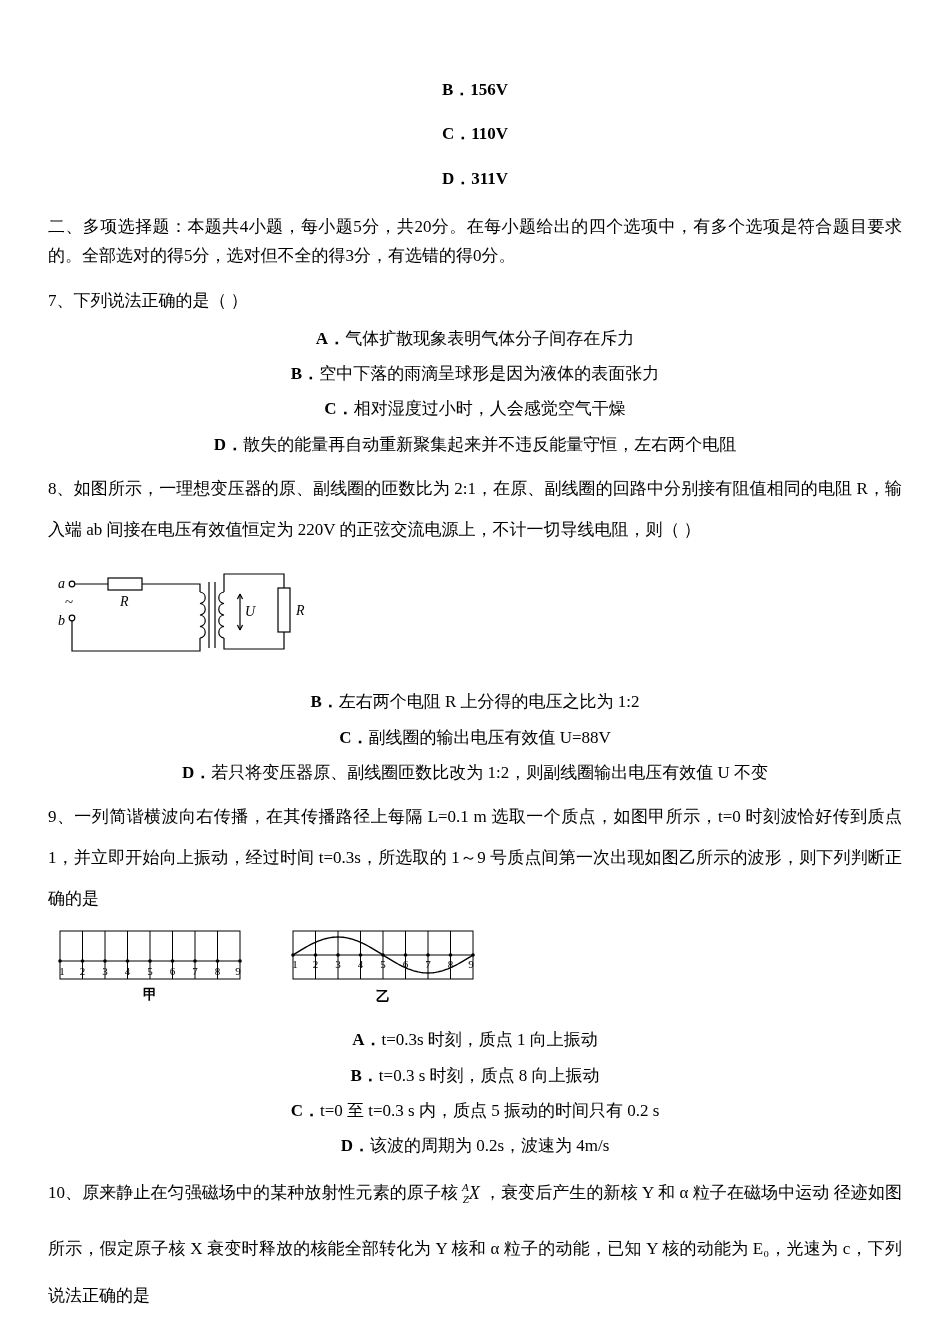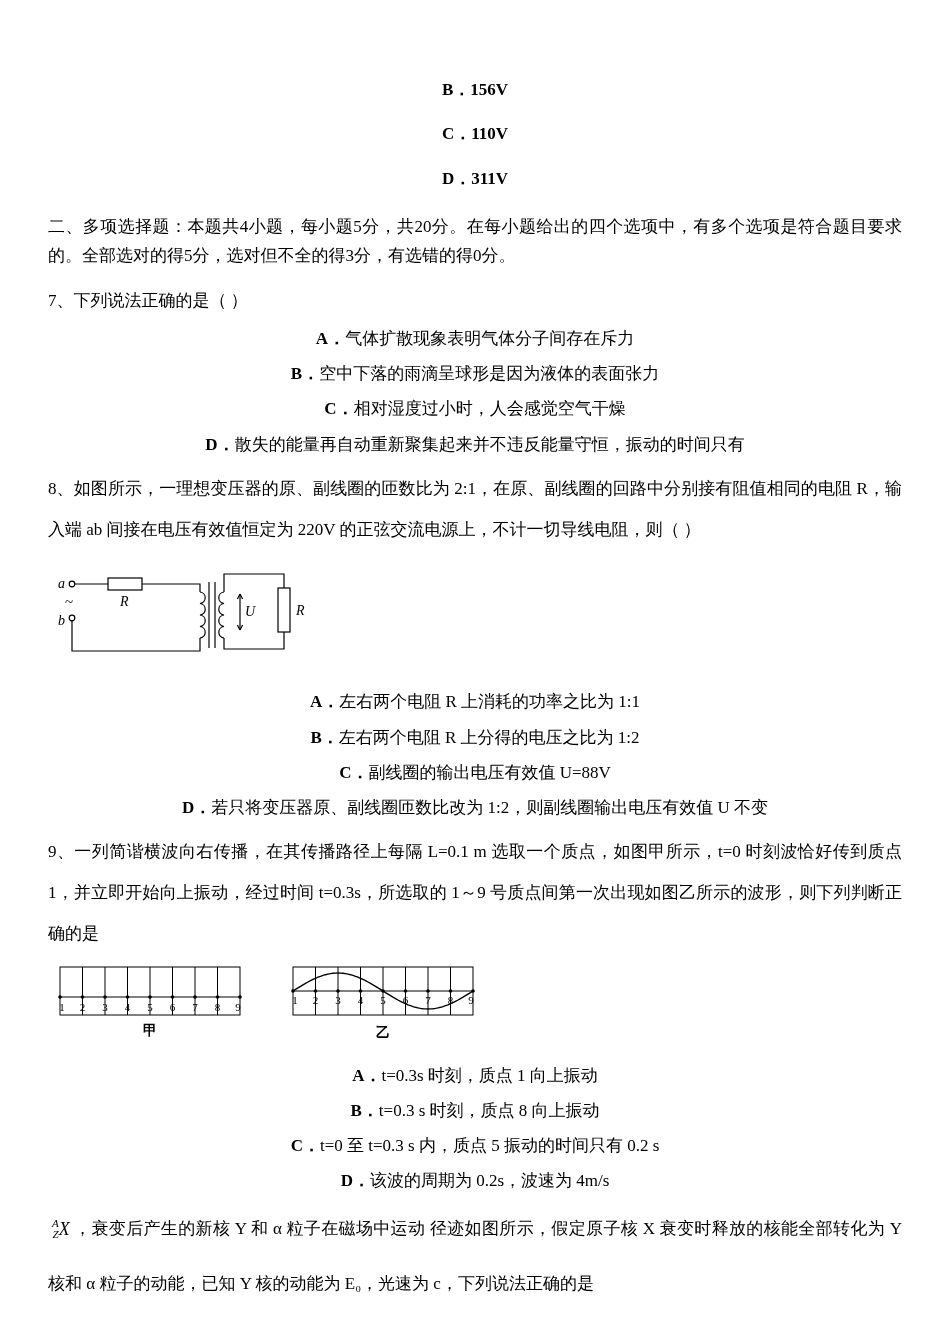--- a/index.html
+++ b/index.html
@@ -34,21 +34,21 @@
   <div class="prev-option"><span>C．</span><span>110V</span></div>
   <div class="prev-option"><span>D．</span><span>311V</span></div>
 
   <p class="section-header">二、多项选择题：本题共4小题，每小题5分，共20分。在每小题给出的四个选项中，有多个选项是符合题目要求的。全部选对的得5分，选对但不全的得3分，有选错的得0分。</p>
 
   <div class="question">
     <p class="stem">7、下列说法正确的是（      ）</p>
     <div class="option"><span class="opt-letter">A．</span><span>气体扩散现象表明气体分子间存在斥力</span></div>
     <div class="option"><span class="opt-letter">B．</span><span>空中下落的雨滴呈球形是因为液体的表面张力</span></div>
     <div class="option"><span class="opt-letter">C．</span><span>相对湿度过小时，人会感觉空气干燥</span></div>
-    <div class="option"><span class="opt-letter">D．</span><span>散失的能量再自动重新聚集起来并不违反能量守恒，振动的时间只有</span></div>
+    <div class="option"><span class="opt-letter">D．</span><span>散失的能量再自动重新聚集起来并不违反能量守恒，左右两个电阻</span></div>
   </div>
 
   <div class="question">
     <p class="stem">8、如图所示，一理想变压器的原、副线圈的匝数比为 2:1，在原、副线圈的回路中分别接有阻值相同的电阻 R，输入端 ab 间接在电压有效值恒定为 220V 的正弦交流电源上，不计一切导线电阻，则（        ）</p>
 
     <div class="circuit-wrap">
       <svg width="272" height="112" viewBox="0 0 272 112">
         <g stroke="#000" stroke-width="1.2" fill="none">
           <circle cx="22" cy="26" r="2.8"></circle>
           <circle cx="22" cy="60" r="2.8"></circle>
@@ -68,21 +68,20 @@
         </g>
         <text class="cir-var" x="8" y="30">a</text>
         <text class="cir-var" x="8" y="67">b</text>
         <text x="15" y="49" font-size="15">~</text>
         <text class="cir-var" x="70" y="48">R</text>
         <text class="cir-var" x="195" y="58">U</text>
         <text class="cir-var" x="246" y="57">R</text>
       </svg>
     </div>
 
-    <div class="option"><span class="opt-letter">A．</span><span>左右两个电阻 R 上消耗的功率之比为 1:1</span></div>
     <div class="option"><span class="opt-letter">B．</span><span>左右两个电阻 R 上分得的电压之比为 1:2</span></div>
     <div class="option"><span class="opt-letter">C．</span><span>副线圈的输出电压有效值 U=88V</span></div>
     <div class="option"><span class="opt-letter">D．</span><span>若只将变压器原、副线圈匝数比改为 1:2，则副线圈输出电压有效值 U 不变</span></div>
   </div>
 
   <div class="question">
     <p class="stem">9、一列简谐横波向右传播，在其传播路径上每隔 L=0.1 m 选取一个质点，如图甲所示，t=0 时刻波恰好传到质点 1，并立即开始向上振动，经过时间 t=0.3s，所选取的 1～9 号质点间第一次出现如图乙所示的波形，则下列判断正确的是</p>
 
     <div class="fig-row">
       <svg width="205" height="84" viewBox="0 0 205 84">
@@ -157,21 +156,21 @@
       </svg>
     </div>
 
     <div class="option"><span class="opt-letter">A．</span><span>t=0.3s 时刻，质点 1 向上振动</span></div>
     <div class="option"><span class="opt-letter">B．</span><span>t=0.3 s 时刻，质点 8 向上振动</span></div>
     <div class="option"><span class="opt-letter">C．</span><span>t=0 至 t=0.3 s 内，质点 5 振动的时间只有 0.2 s</span></div>
     <div class="option"><span class="opt-letter">D．</span><span>该波的周期为 0.2s，波速为 4m/s</span></div>
   </div>
 
   <div class="question">
-    <p class="stem q10-stem"><span class="nucl">
+    <p class="stem q10-stem"><span>10、原来静止在匀强磁场中的某种放射性元素的原子核</span><span class="nucl">
           <span class="nucl-scripts">
             <span>A</span>
             <span>Z</span>
           </span>
           <span class="nucl-sym">X</span>
         </span><span>，衰变后产生的新核 Y 和 α 粒子在磁场中运动 径迹如图所示，假定原子核 X 衰变时释放的核能全部转化为 Y 核和 α 粒子的动能，已知 Y 核的动能为 E₀，光速为 c，下列说法正确的是</span></p>
   </div>
 
 </div>
 

